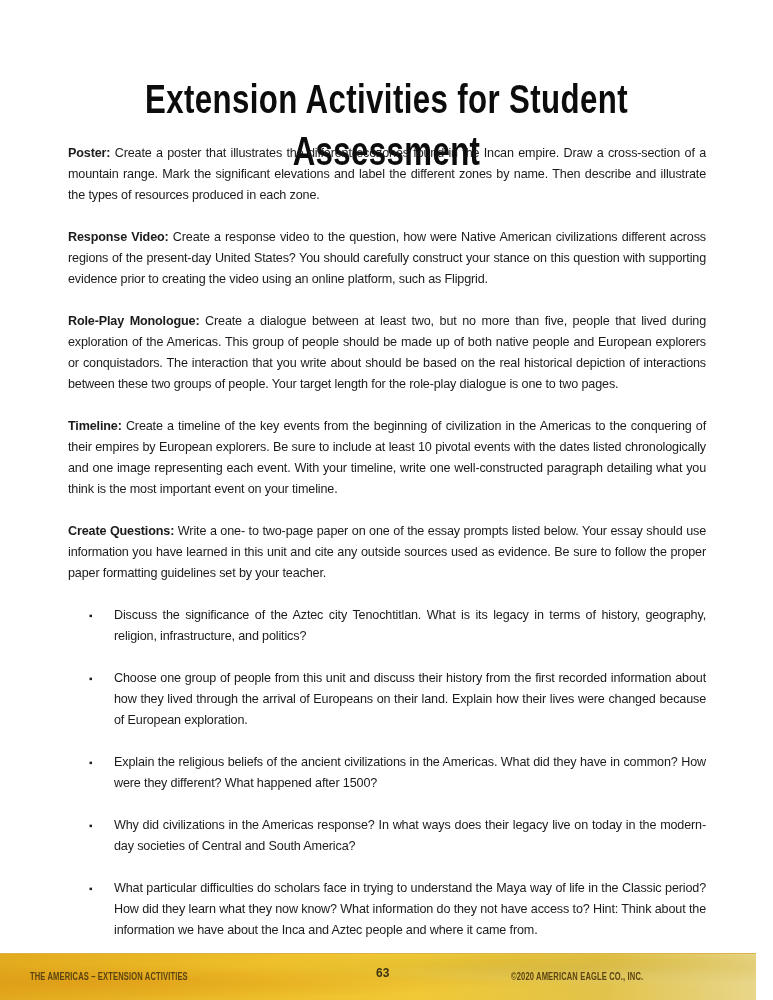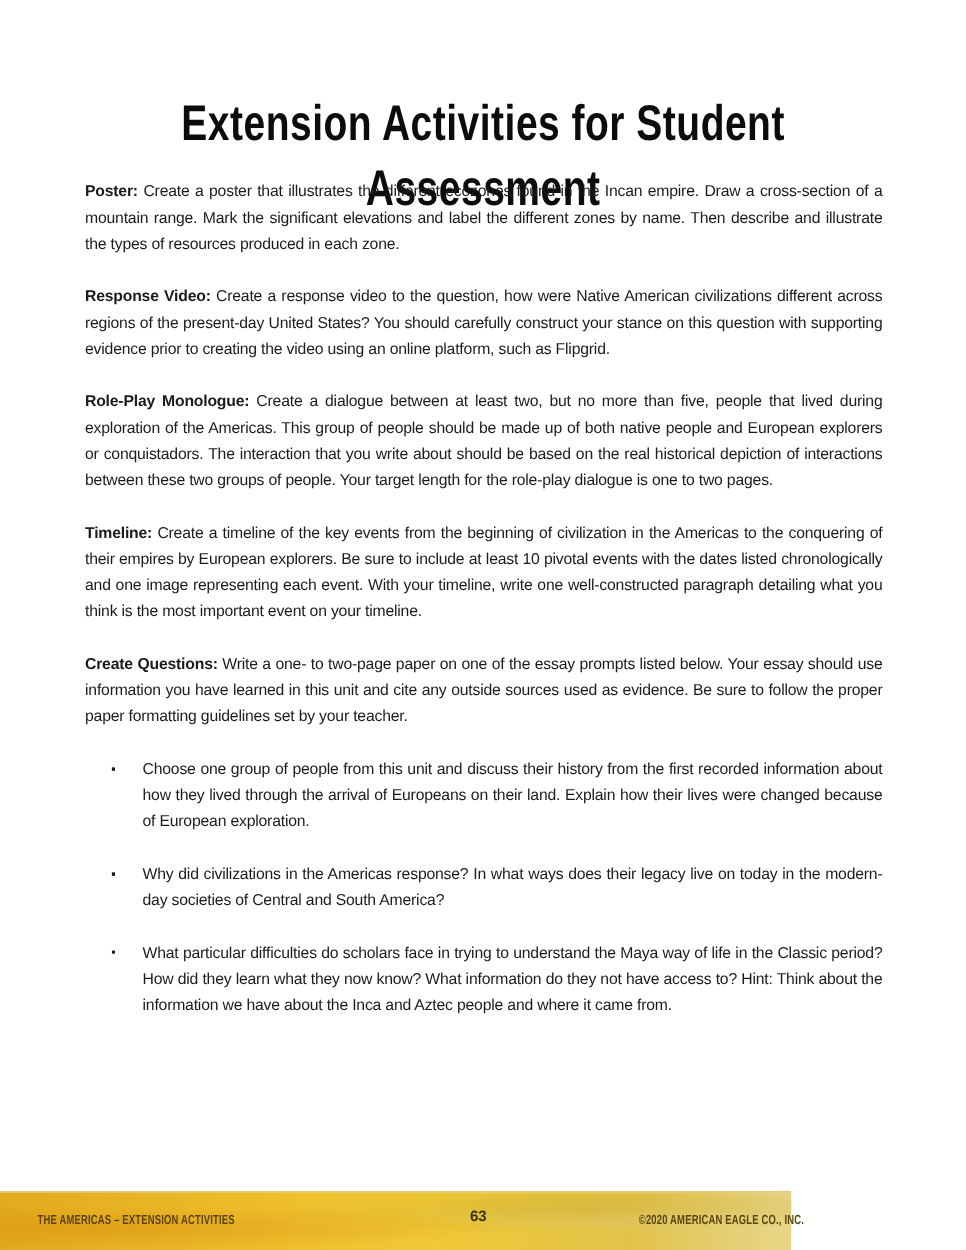--- a/index.html
+++ b/index.html
@@ -28,21 +28,21 @@
   .para { margin: 0 0 21px 0; }
   .para b { font-weight: bold; }
   ul.prompts { list-style: none; margin: 0; padding: 0; }
   ul.prompts li {
     position: relative; padding-left: 46px; margin-bottom: 21px;
   }
   ul.prompts li .bullet {
     position: absolute; left: 21px; top: 0; font-size: 10px;
   }
   .footer {
-    position: absolute; left: 0; top: 953px; width: 633px; height: 47px;
+    position: absolute; left: 0; top: 953px; width: 756px; height: 47px;
     background:
       radial-gradient(ellipse at 75% 30%, rgba(205,170,40,0.55) 0%, rgba(205,170,40,0) 40%),
       radial-gradient(ellipse at 95% 40%, rgba(235,220,150,0.7) 0%, rgba(235,220,150,0) 35%),
       radial-gradient(ellipse at 10% 60%, rgba(220,150,20,0.6) 0%, rgba(220,150,20,0) 45%),
       linear-gradient(90deg, #e2aa1e 0%, #eebf2a 35%, #f0c936 55%, #e2c34a 80%, #e8d68a 100%);
     border-top: 1px solid #d9b34a;
   }
   .footer .left, .footer .right {
     position: absolute; top: 16px;
     font-size: 10.5px; font-weight: bold; color: #5a4410;
@@ -62,23 +62,23 @@
 <h1 class="title">Extension Activities for Student Assessment</h1>
 
 <div class="content">
   <p class="para"><b>Poster:</b><span> Create a poster that illustrates the different ecozones found in the Incan empire. Draw a cross-section of a mountain range. Mark the significant elevations and label the different zones by name. Then describe and illustrate the types of resources produced in each zone.</span></p>
   <p class="para"><b>Response Video:</b><span> Create a response video to the question, how were Native American civilizations different across regions of the present-day United States? You should carefully construct your stance on this question with supporting evidence prior to creating the video using an online platform, such as Flipgrid.</span></p>
   <p class="para"><b>Role-Play Monologue:</b><span> Create a dialogue between at least two, but no more than five, people that lived during exploration of the Americas. This group of people should be made up of both native people and European explorers or conquistadors. The interaction that you write about should be based on the real historical depiction of interactions between these two groups of people. Your target length for the role-play dialogue is one to two pages.</span></p>
   <p class="para"><b>Timeline:</b><span> Create a timeline of the key events from the beginning of civilization in the Americas to the conquering of their empires by European explorers. Be sure to include at least 10 pivotal events with the dates listed chronologically and one image representing each event. With your timeline, write one well-constructed paragraph detailing what you think is the most important event on your timeline.</span></p>
   <p class="para"><b>Create Questions:</b><span> Write a one- to two-page paper on one of the essay prompts listed below. Your essay should use information you have learned in this unit and cite any outside sources used as evidence. Be sure to follow the proper paper formatting guidelines set by your teacher.</span></p>
 
   <ul class="prompts">
-    <li><span class="bullet">▪</span></li>
+    <li><span class="bullet">▪</span><span>Discuss the significance of the Aztec city Tenochtitlan. What is its legacy in terms of history, geography, religion, infrastructure, and politics?</span></li>
     <li><span class="bullet">▪</span><span>Choose one group of people from this unit and discuss their history from the first recorded information about how they lived through the arrival of Europeans on their land. Explain how their lives were changed because of European exploration.</span></li>
-    <li><span class="bullet">▪</span></li>
+    <li><span class="bullet">▪</span><span>Explain the religious beliefs of the ancient civilizations in the Americas. What did they have in common? How were they different? What happened after 1500?</span></li>
     <li><span class="bullet">▪</span><span>Why did civilizations in the Americas response? In what ways does their legacy live on today in the modern-day societies of Central and South America?</span></li>
     <li><span class="bullet">▪</span><span>What particular difficulties do scholars face in trying to understand the Maya way of life in the Classic period? How did they learn what they now know? What information do they not have access to? Hint: Think about the information we have about the Inca and Aztec people and where it came from.</span></li>
   </ul>
 </div>
 
 <div class="footer">
   <span class="left">THE AMERICAS – EXTENSION ACTIVITIES</span>
   <span class="page">63</span>
   <span class="right">©2020 AMERICAN EAGLE CO., INC.</span>
 </div>

